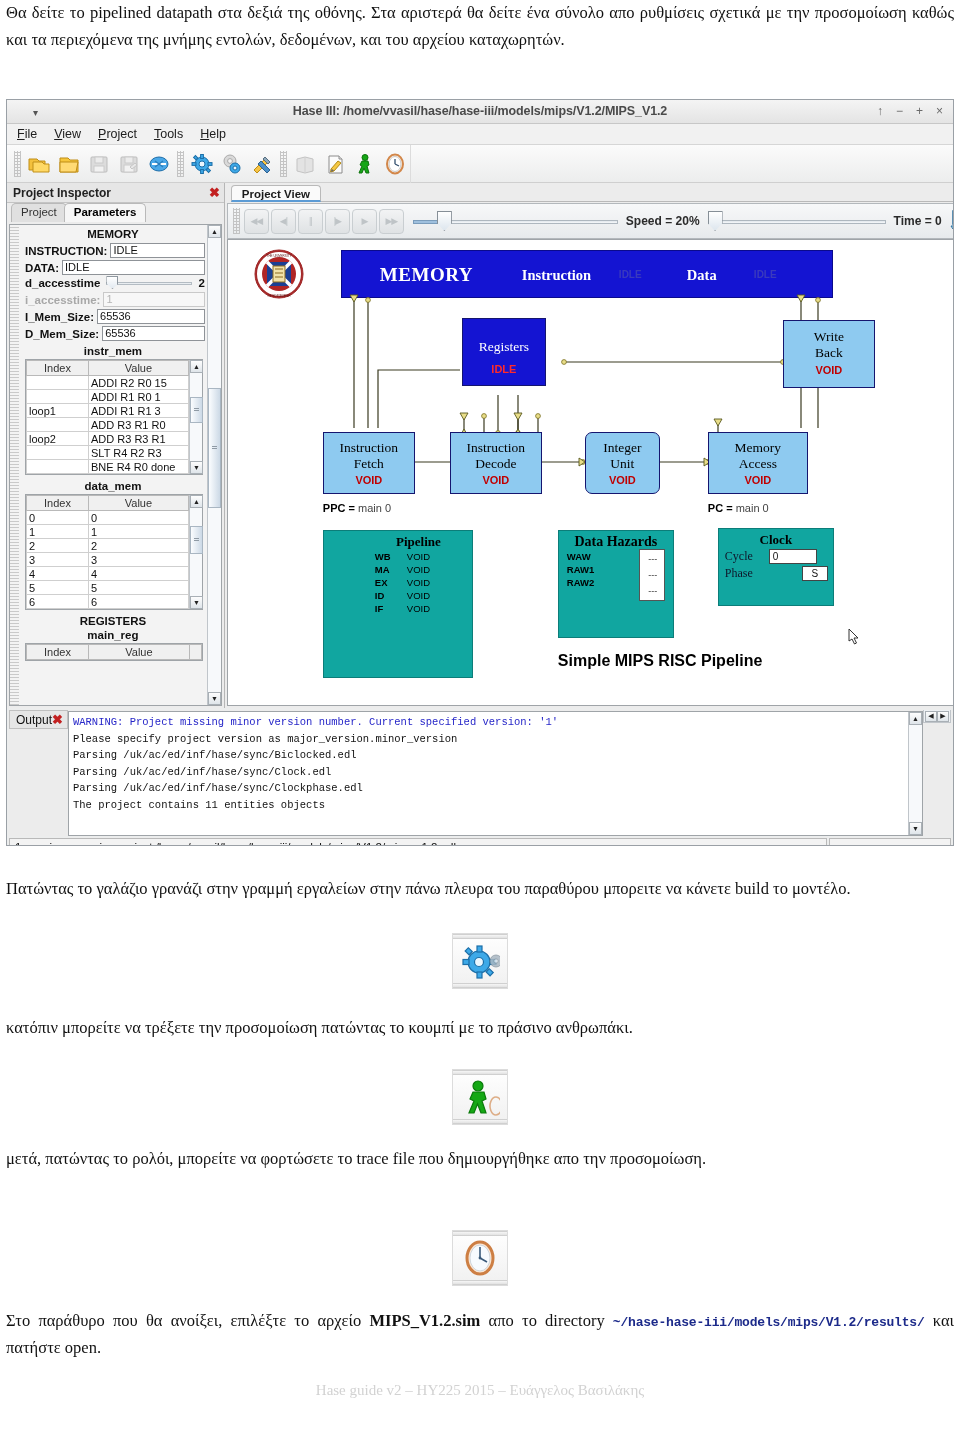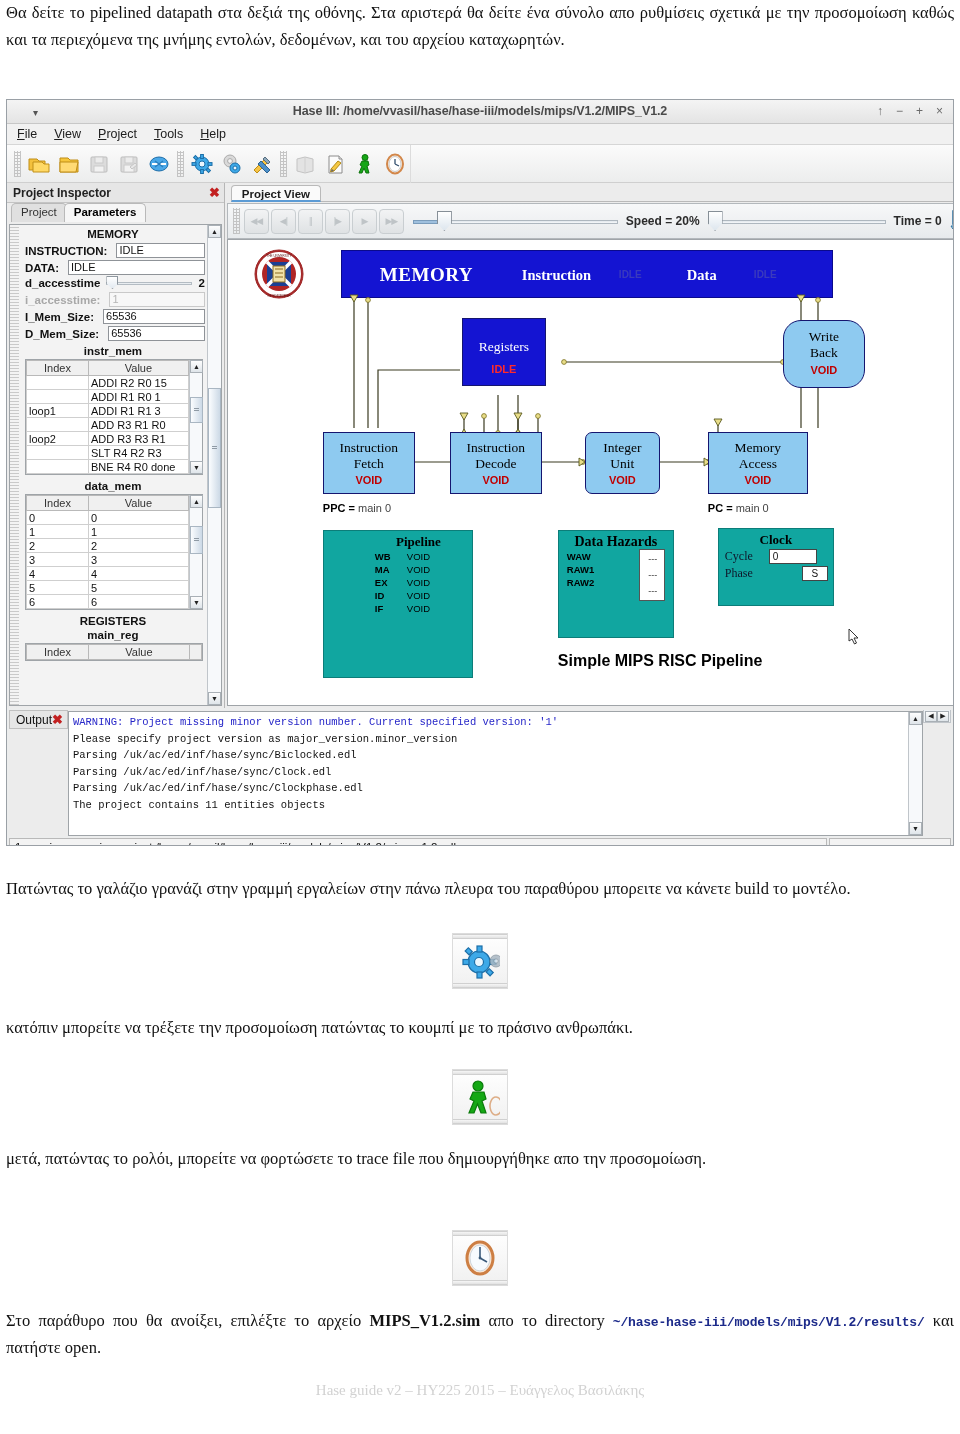--- a/index.html
+++ b/index.html
@@ -161,21 +161,21 @@
     background:linear-gradient(90deg,#fbfdff,#ccd9e6);
     border:1px solid #a9b6c2;
   }
   .sb-thumb i {
     position:absolute; left:3px; right:3px; top:50%;
     height:3px; margin-top:-2px;
     border-top:1px solid #8f9aa5; border-bottom:1px solid #8f9aa5;
   }
 
   .sec-title { text-align:center; font-size:11.5px; font-weight:bold; padding:2px 0 2px; color:#111; }
-  .fieldrow { display:flex; align-items:center; gap:9px; margin:1px 0 2px 4px; }
+  .fieldrow { display:flex; align-items:center; gap:3px; margin:1px 0 2px 4px; }
   .flabel { font-size:11.5px; font-weight:bold; color:#111; white-space:nowrap; }
   .flabel.dim { color:#a8a8a8; font-weight:bold; }
   .finput {
     flex:1; height:15px; background:#fff;
     border:1px solid #8f9398; font-size:11px; color:#111;
     padding:0 2px; line-height:13px; font-family:"Liberation Sans", sans-serif;
   }
   .finput.dim { color:#b5b5b5; background:#f7f7f7; border-color:#c9c9c9; }
 
   .sliderrow { display:flex; align-items:center; gap:6px; margin:2px 0 3px 4px; }
@@ -829,21 +829,21 @@
                 <path d="M351 218l6 4-6 4z"></path>
                 <path d="M476 218l6 4-6 4z"></path>
               </g>
             </svg>
 
             <div class="blk dark" style="left:234px;top:78px;width:84px;height:68px;">
               <div class="n" style="margin-top:20px">Registers</div>
               <div class="s" style="margin-top:8px">IDLE</div>
             </div>
 
-            <div class="blk light" style="left:555px;top:80px;width:82px;height:68px;border-radius:18px;">
+            <div class="blk light" style="left:555px;top:80px;width:92px;height:68px;">
               <div class="n" style="margin-top:8px">Write</div>
               <div class="n">Back</div>
               <div class="s" style="margin-top:3px">VOID</div>
             </div>
 
             <div class="blk light" style="left:95px;top:192px;width:92px;height:62px;">
               <div class="n" style="margin-top:7px">Instruction</div>
               <div class="n">Fetch</div>
               <div class="s" style="margin-top:2px">VOID</div>
             </div>

